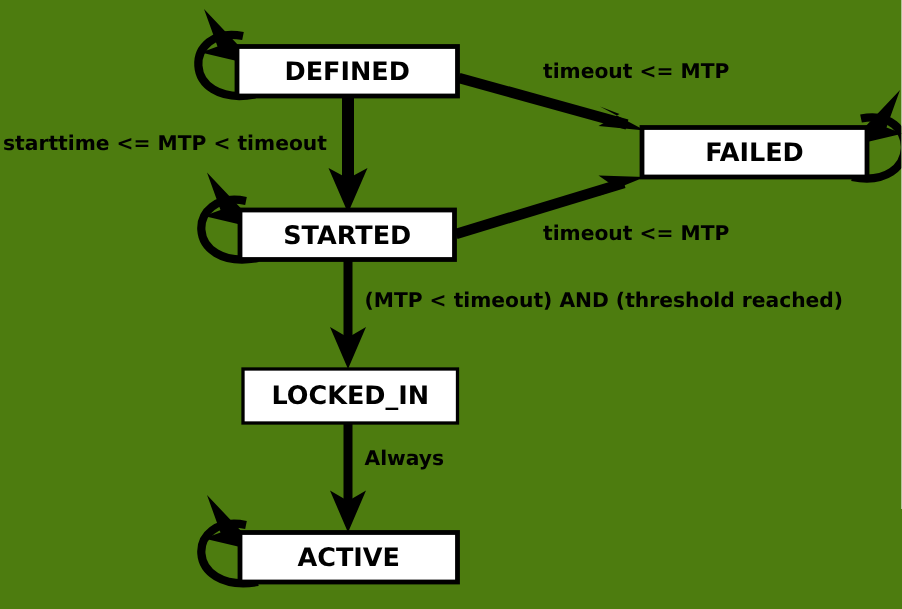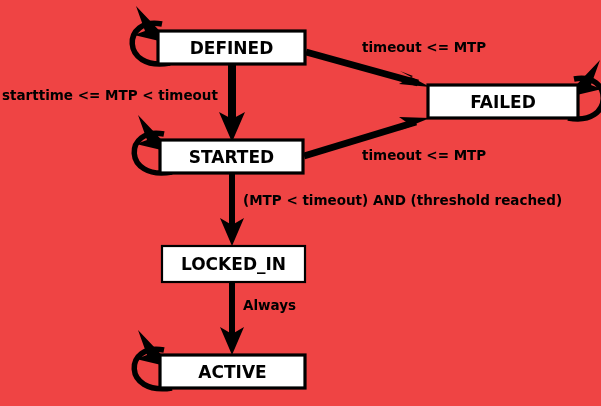--- a/index.html
+++ b/index.html
@@ -10,21 +10,21 @@
   body {
     width: 601px;
     height: 406px;
     font-family: "DejaVu Sans", sans-serif;
     overflow: hidden;
   }
   #diagram-root {
     position: relative;
     width: 601px;
     height: 406px;
-    background: #ef4444;
+    background: #4d7c0f;
   }
   svg.diagram-canvas {
     position: absolute;
     top: 0;
     left: 0;
     width: 601px;
     height: 406px;
   }
   .state-label {
     font-family: "DejaVu Sans", sans-serif;

